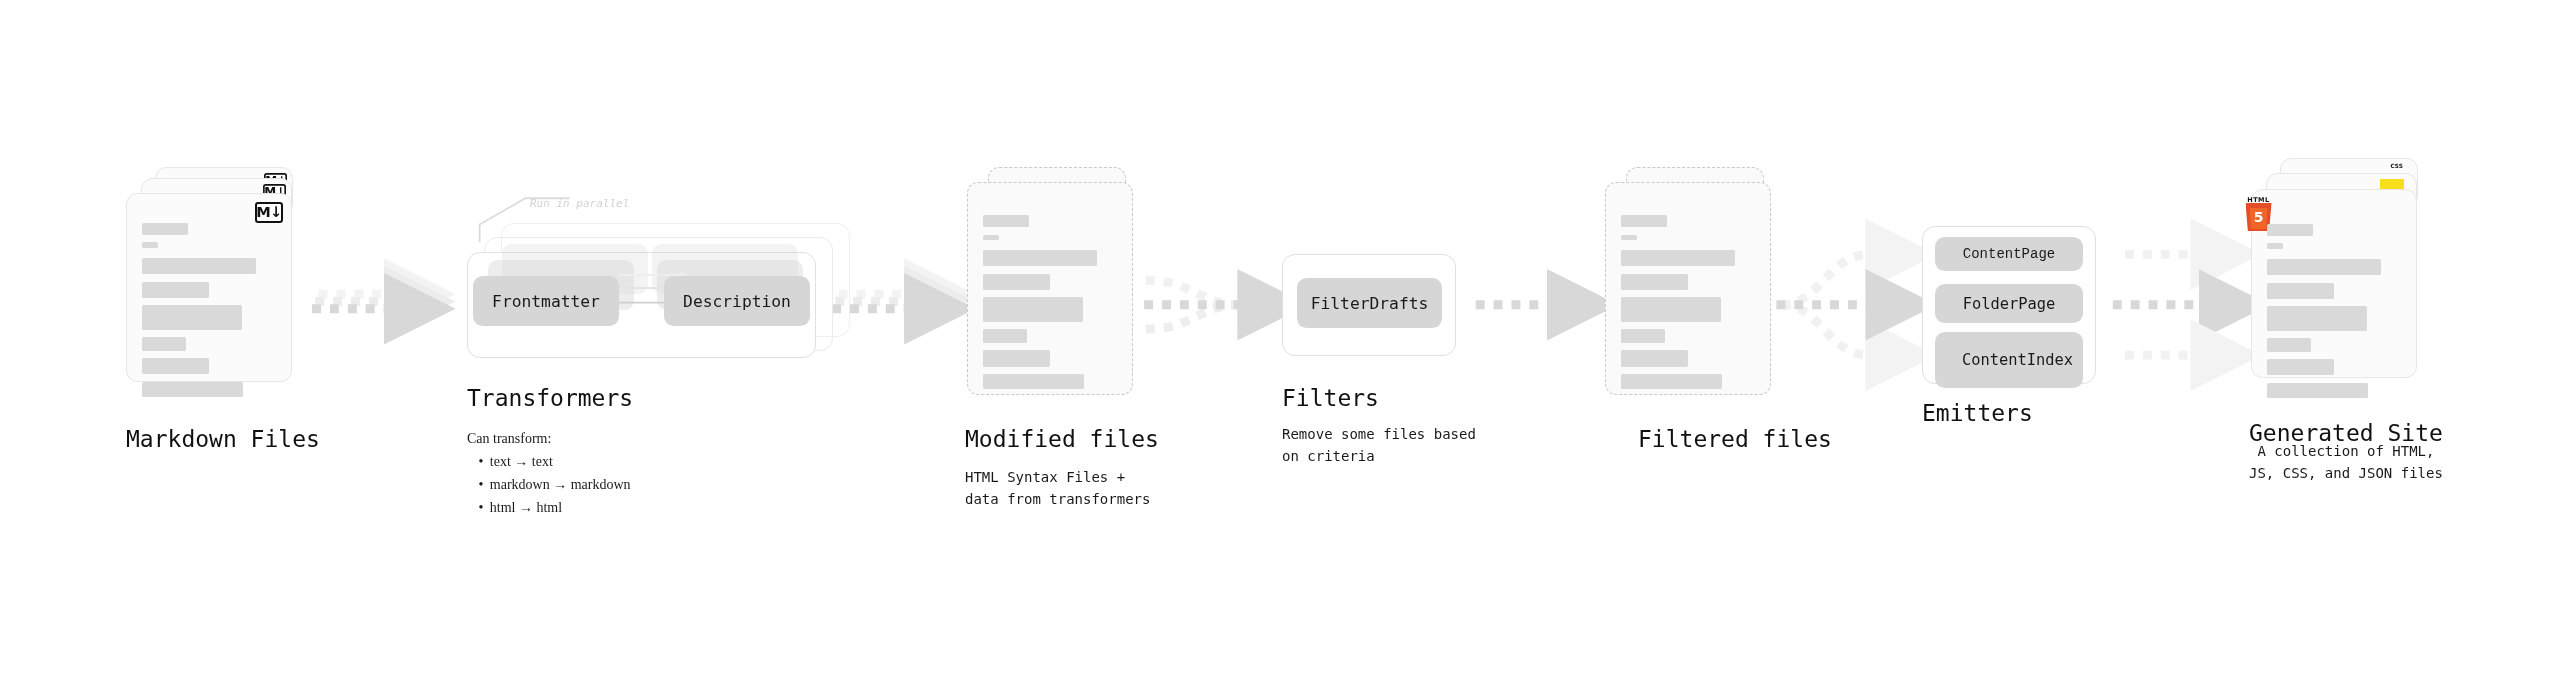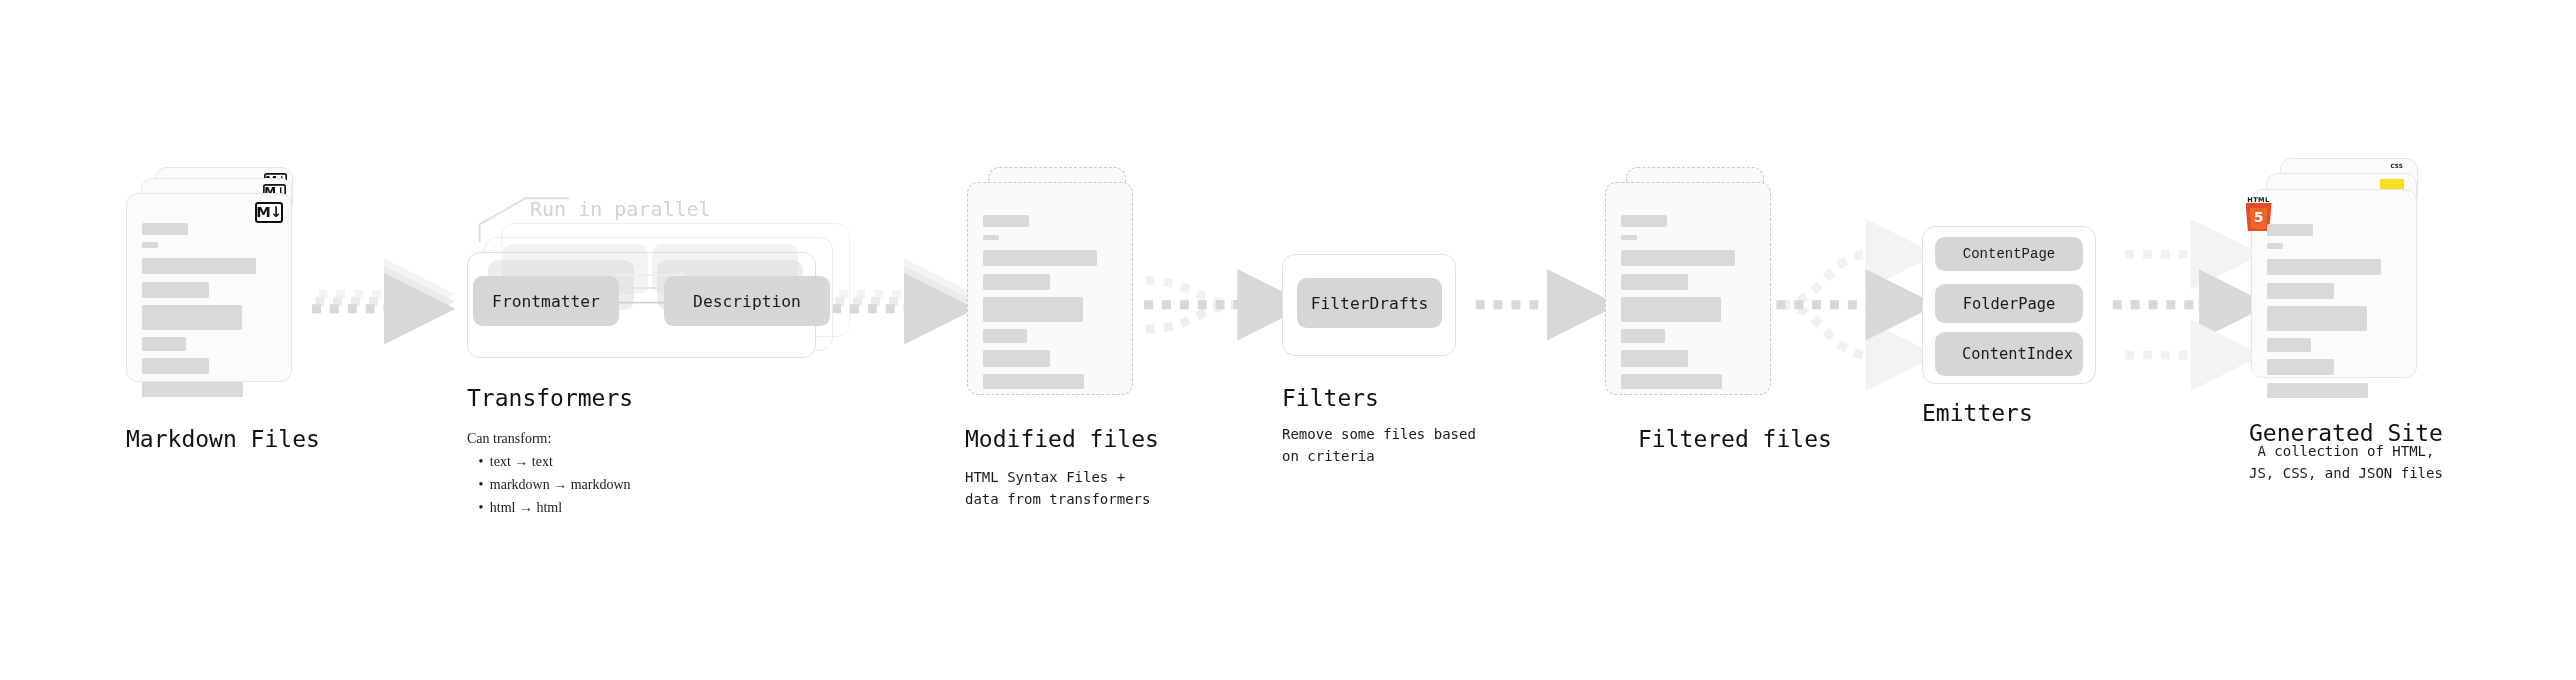--- a/index.html
+++ b/index.html
@@ -138,23 +138,24 @@
   }
   .stage-desc {
     position: absolute;
     font-size: 14px;
     line-height: 1.6;
     color: #1a1a1a;
     white-space: pre-line;
   }
   .faint-note {
     position: absolute;
-    font-size: 20px;
+    font-size: 11px;
     color: #d2d2d2;
     white-space: nowrap;
+    font-style: italic;
   }
   .bullet-list {
     position: absolute;
     font-size: 14px;
     line-height: 1.65;
     color: #1a1a1a;
     font-family: Liberation Serif, serif;
   }
   .bullet-list .bl-head { display: block; }
   .bullet-list ul { margin: 0; padding: 0 0 0 11.4px; list-style: none; }
@@ -264,21 +265,21 @@
     <svg class="abs" style="left:614px; top:262px; width:98px; height:65px;" viewBox="0 0 120 80">
       <path d="M4,16 L86,16" stroke="#eeeeee" stroke-width="2.4" fill="none"></path>
       <path d="M80,10 L90,16 L80,22 z" fill="#eeeeee"></path>
       <path d="M2,32 L88,32" stroke="#e4e4e4" stroke-width="2.4" fill="none"></path>
       <path d="M82,26 L92,32 L82,38 z" fill="#e4e4e4"></path>
       <path d="M0,50 L90,50" stroke="#cfcfcf" stroke-width="2.4" fill="none"></path>
       <path d="M84,44 L94,50 L84,56 z" fill="#cfcfcf"></path>
     </svg>
 
     <div class="pill" style="left:473px; top:276px; width:146px; height:50px;">Frontmatter</div>
-    <div class="pill" style="left:664px; top:276px; width:166px; height:50px;">Description</div>
+    <div class="pill" style="left:664px; top:276px; width:146px; height:50px;">Description</div>
   </div>
   <div class="stage-title" style="left:467px; top:385px;">Transformers</div>
   <div class="bullet-list" style="left:467px; top:427px;">
     <span class="bl-head">Can transform:</span>
     <ul>
       <li>text → text</li>
       <li>markdown → markdown</li>
       <li>html → html</li>
     </ul>
   </div>
@@ -321,21 +322,21 @@
         <div class="dl" style="width:67px;  height:16.3px;"></div>
         <div class="dl" style="width:101px; height:15.4px;"></div>
       </div>
     </div>
   </div>
   <div class="stage-title" style="left:1602px; top:426px;margin-left:36px;">Filtered files</div>
 
   <div class="group-box" style="left:1922px; top:226px; width:174px; height:158px;"></div>
   <div class="pill" style="left:1935px; top:237px; width:148px; height:34px; font-size:14px;font-family:Liberation Mono, monospace;">ContentPage</div>
   <div class="pill" style="left:1935px; top:284px; width:148px; height:39px; font-size:15.4px;">FolderPage</div>
-  <div class="pill" style="left:1935px; top:332px; width:148px; height:44px; font-size:15.4px;padding-left:17px;">ContentIndex</div>
+  <div class="pill" style="left:1935px; top:332px; width:148px; height:56px; font-size:15.4px;padding-left:17px;">ContentIndex</div>
   <div class="stage-title" style="left:1922px; top:400px;">Emitters</div>
 
   <div class="doc-stack" style="left:2251px; top:158px;">
     <div class="doc" style="left:29px; top:0px; width:138px; height:49px;">
       <div class="badge css-badge" style="right:9.8px; top:4.1px;">CSS</div>
     </div>
     <div class="doc" style="left:14.6px; top:14.6px; width:151px; height:49px;">
       <div class="badge js-badge" style="right:11.4px; top:5.7px;"></div>
     </div>
     <div class="doc" style="left:0px; top:31px; width:166px; height:189px;">

